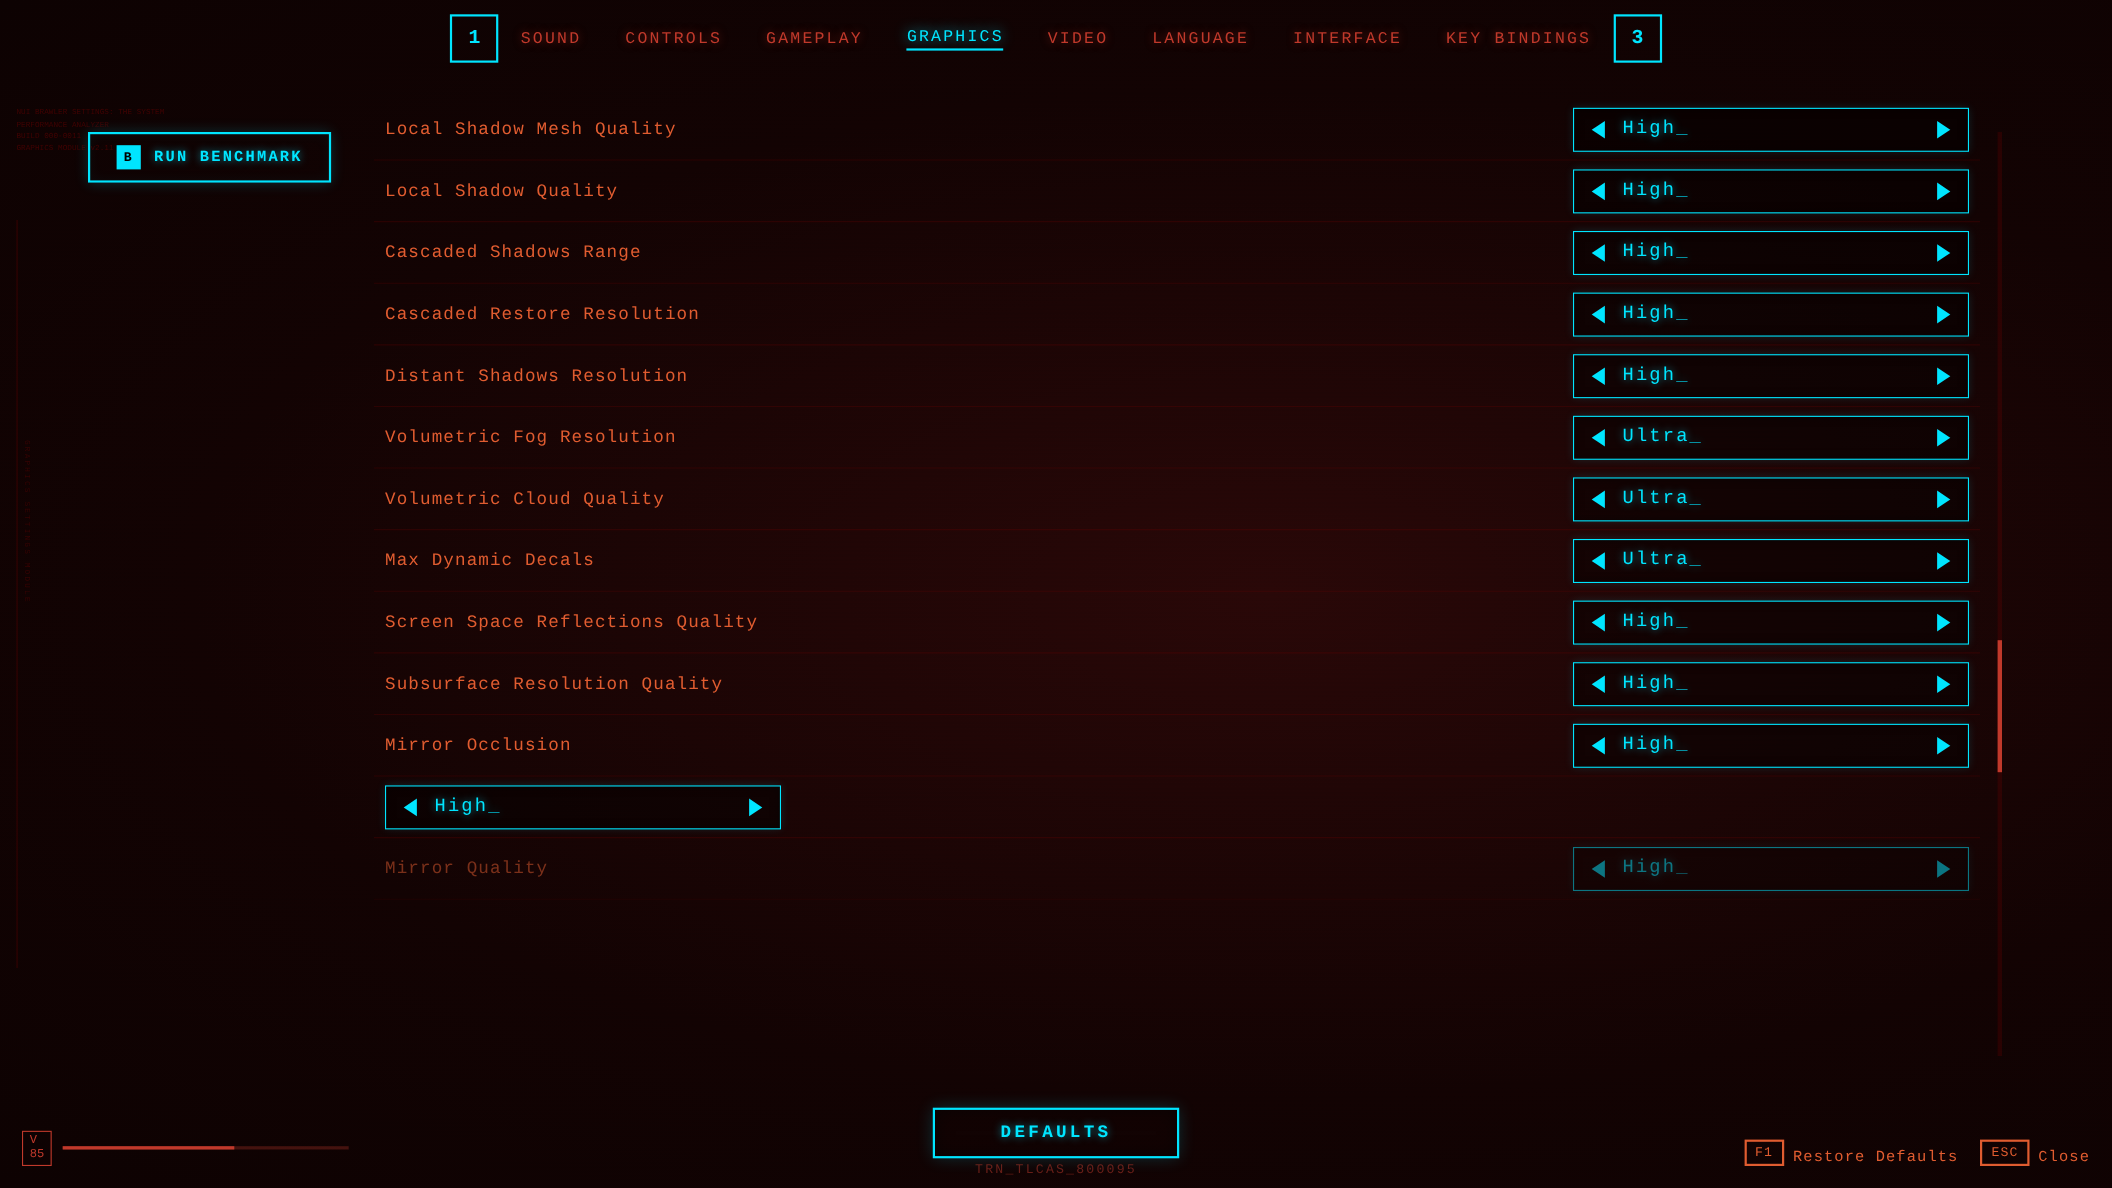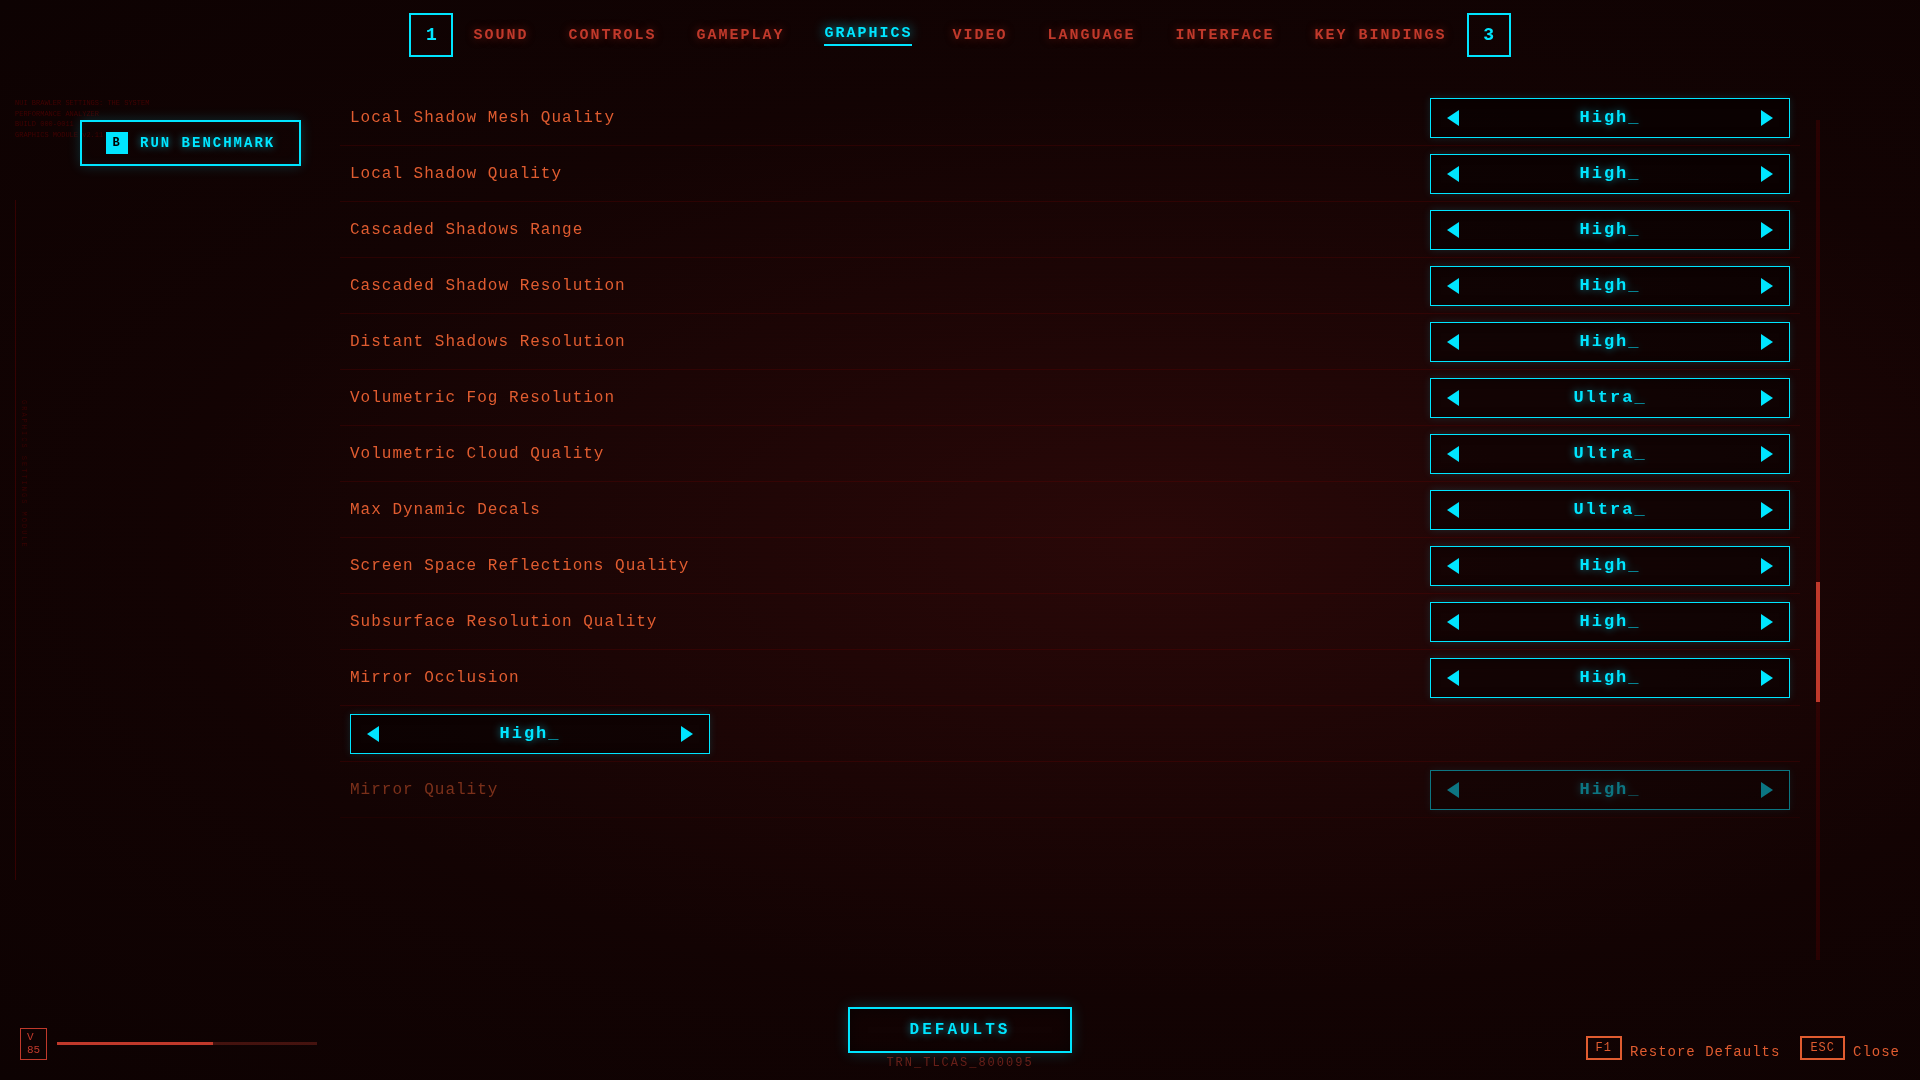--- a/index.html
+++ b/index.html
@@ -63,21 +63,21 @@
 
     .nav-items {
       display: flex;
       align-items: center;
       gap: 40px;
     }
 
     .nav-item {
       color: #c0392b;
       font-size: 15px;
-      font-weight: bold;
+      font-weight: normal;
       letter-spacing: 2px;
       text-transform: uppercase;
       cursor: pointer;
       text-shadow: 0 0 8px rgba(192,57,43,0.5);
     }
 
     .nav-item.active {
       color: #00e5ff;
       text-shadow: 0 0 12px rgba(0,229,255,0.8);
       border-bottom: 2px solid #00e5ff;
@@ -174,24 +174,24 @@
       align-items: center;
       justify-content: center;
       cursor: pointer;
       color: #00e5ff;
       font-size: 14px;
       flex-shrink: 0;
     }
 
     .ctrl-value {
       flex: 1;
-      text-align: center;
+      text-align: left;
       color: #00e5ff;
       font-size: 17px;
-      font-weight: bold;
+      font-weight: normal;
       letter-spacing: 2px;
       font-family: 'Courier New', monospace;
       text-shadow: 0 0 8px rgba(0,229,255,0.6);
       position: relative;
     }
 
     .ctrl-value::after {
       content: '_';
       opacity: 0.7;
     }
@@ -432,21 +432,21 @@
           <div class="ctrl-arrow">
             <span class="arrow-left"></span>
           </div>
           <div class="ctrl-value" style="--hide-after: none;">High<span style="opacity:0.7">_</span></div>
           <div class="ctrl-arrow">
             <span class="arrow-right"></span>
           </div>
         </div>
       </div>
       <div class="setting-row">
-        <div class="setting-label">Cascaded Shadow Resolution</div>
+        <div class="setting-label">Cascaded Restore Resolution</div>
         <div class="setting-control">
           <div class="ctrl-arrow">
             <span class="arrow-left"></span>
           </div>
           <div class="ctrl-value" style="--hide-after: none;">High<span style="opacity:0.7">_</span></div>
           <div class="ctrl-arrow">
             <span class="arrow-right"></span>
           </div>
         </div>
       </div>

